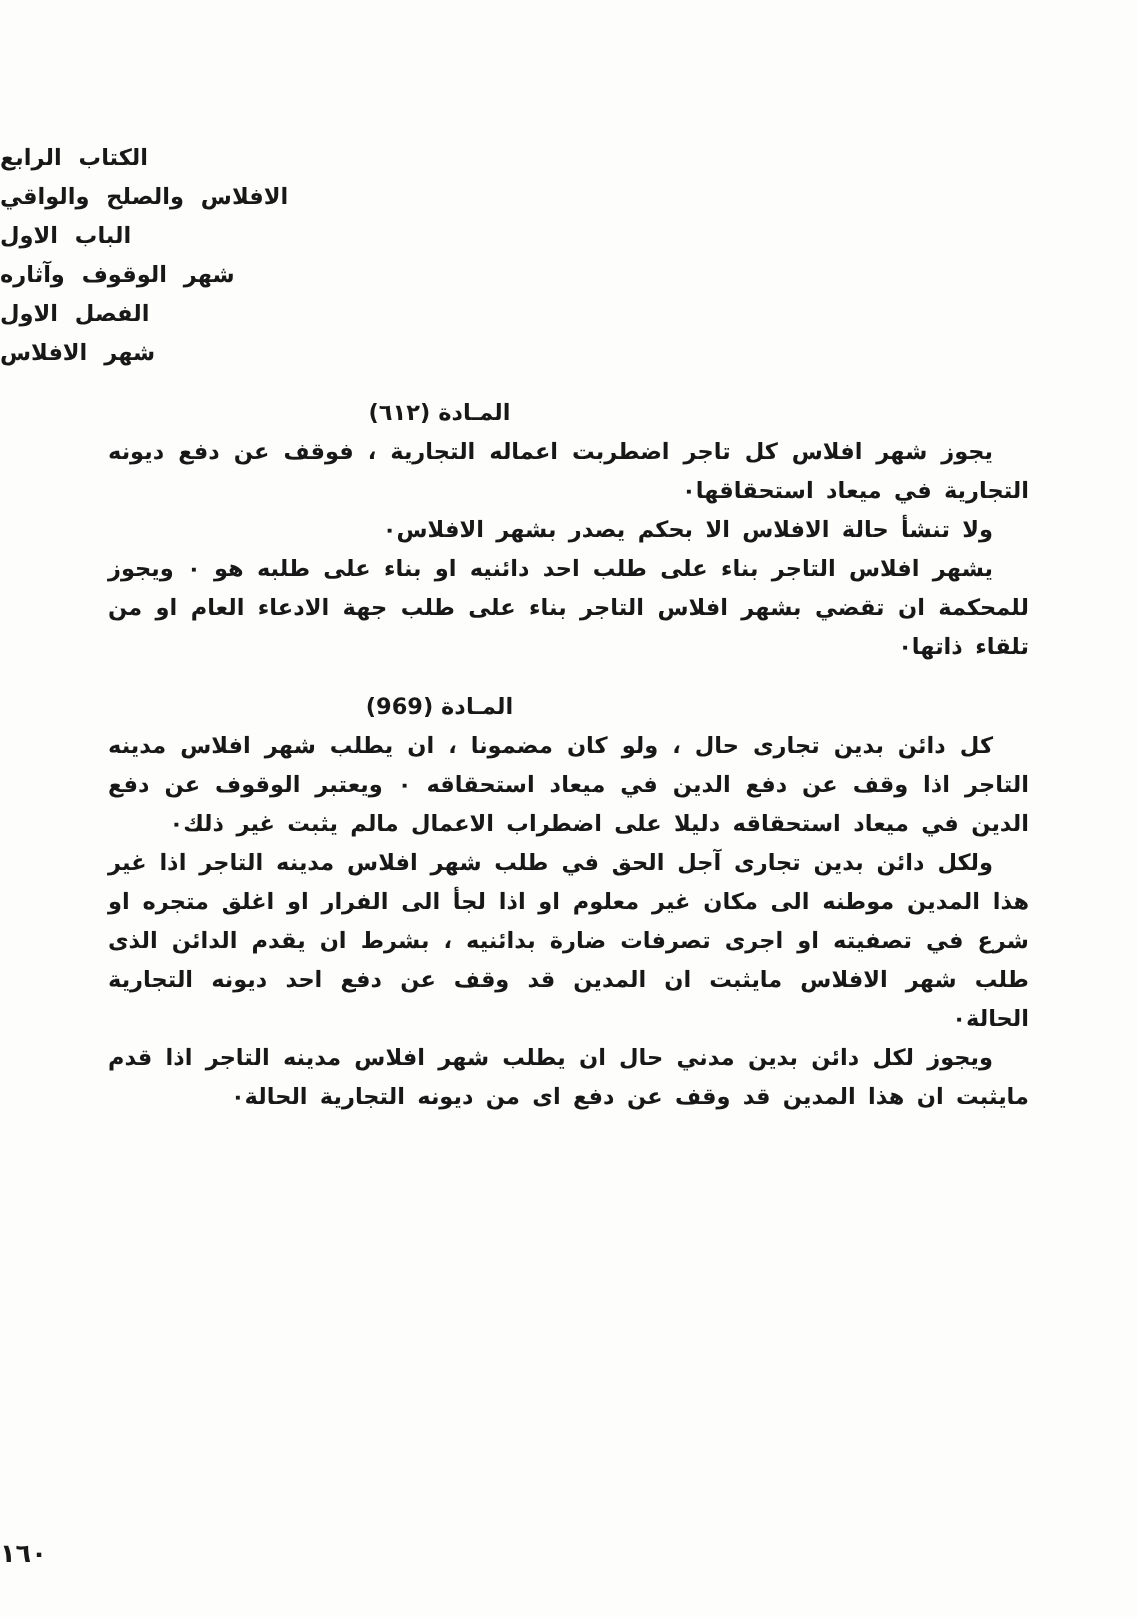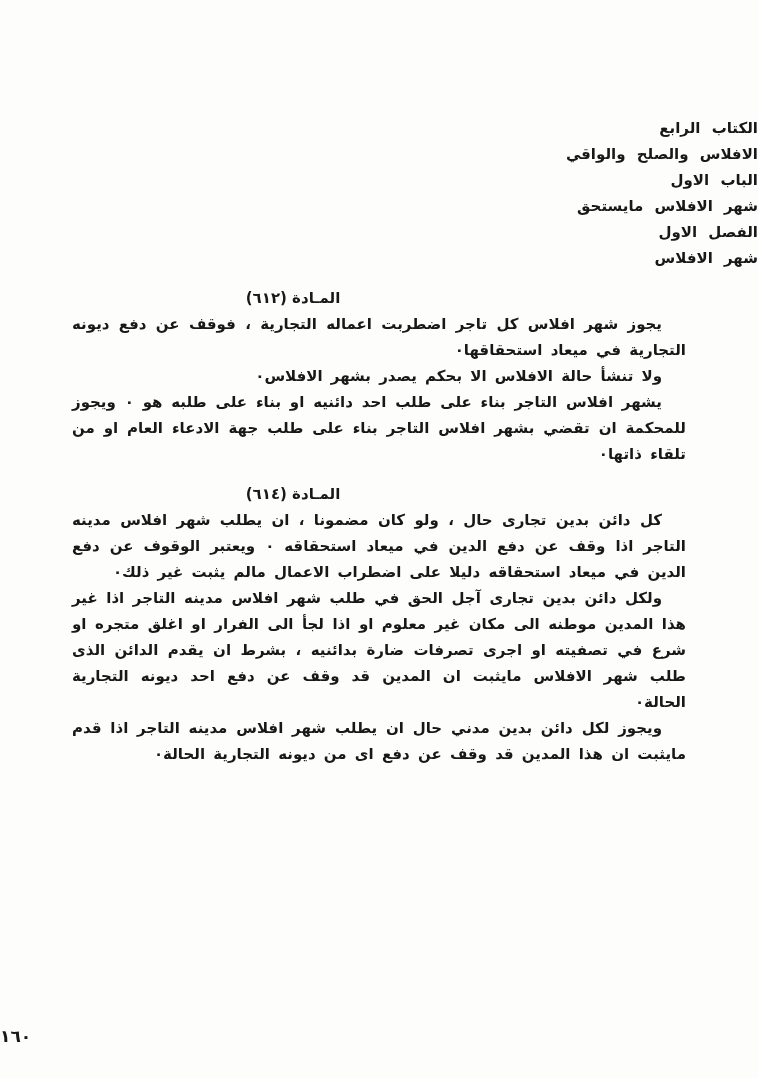--- a/index.html
+++ b/index.html
@@ -16,22 +16,22 @@
     height: 1078px;
     background: #fdfdfc;
     box-sizing: border-box;
     direction: rtl;
     font-family: "DejaVu Sans", sans-serif;
     color: #181818;
     font-weight: 700;
     -webkit-font-smoothing: antialiased;
   }
   .doc-header {
-    padding-top: 115px;
-    text-align: right;
+    padding-top: 92px;
+    text-align: left;
     font-size: 15px;
     line-height: 26px;
     letter-spacing: 1.5px;
     word-spacing: 6px;
   }
   .h-line { white-space: nowrap; }
   .article {
     margin: 0 72px;
   }
   .article-title {
@@ -64,37 +64,37 @@
 </style>
 </head>
 <body>
 
 <div class="page">
 
   <header class="doc-header">
     <div class="h-line">الكتاب الرابع</div>
     <div class="h-line">الافلاس والصلح والواقي</div>
     <div class="h-line">الباب الاول</div>
-    <div class="h-line">شهر الافلاس مايستحق</div>
+    <div class="h-line">شهر الوقوف وآثاره</div>
     <div class="h-line">الفصل الاول</div>
     <div class="h-line">شهر الافلاس</div>
   </header>
 
   <section class="article">
     <h2 class="article-title">المـادة (٦١٢)</h2>
     <p class="para">يجوز شهر افلاس كل تاجر اضطربت اعماله التجارية ، فوقف عن دفع ديونه التجارية في ميعاد استحقاقها٠</p>
     <p class="para">ولا تنشأ حالة الافلاس الا بحكم يصدر بشهر الافلاس٠</p>
   </section>
 
   <section class="article">
     <p class="para">يشهر افلاس التاجر بناء على طلب احد دائنيه او بناء على طلبه هو ٠ ويجوز للمحكمة ان تقضي بشهر افلاس التاجر بناء على طلب جهة الادعاء العام او من تلقاء ذاتها٠</p>
   </section>
 
   <section class="article">
-    <h2 class="article-title">المـادة (٦١٤)</h2>
+    <h2 class="article-title">المـادة (969)</h2>
     <p class="para">كل دائن بدين تجارى حال ، ولو كان مضمونا ، ان يطلب شهر افلاس مدينه التاجر اذا وقف عن دفع الدين في ميعاد استحقاقه ٠ ويعتبر الوقوف عن دفع الدين في ميعاد استحقاقه دليلا على اضطراب الاعمال مالم يثبت غير ذلك٠</p>
     <p class="para">ولكل دائن بدين تجارى آجل الحق في طلب شهر افلاس مدينه التاجر اذا غير هذا المدين موطنه الى مكان غير معلوم او اذا لجأ الى الفرار او اغلق متجره او شرع في تصفيته او اجرى تصرفات ضارة بدائنيه ، بشرط ان يقدم الدائن الذى طلب شهر الافلاس مايثبت ان المدين قد وقف عن دفع احد ديونه التجارية الحالة٠</p>
     <p class="para">ويجوز لكل دائن بدين مدني حال ان يطلب شهر افلاس مدينه التاجر اذا قدم مايثبت ان هذا المدين قد وقف عن دفع اى من ديونه التجارية الحالة٠</p>
   </section>
 
   <footer>
     <div class="page-number">١٦٠</div>
   </footer>
 
 </div>

